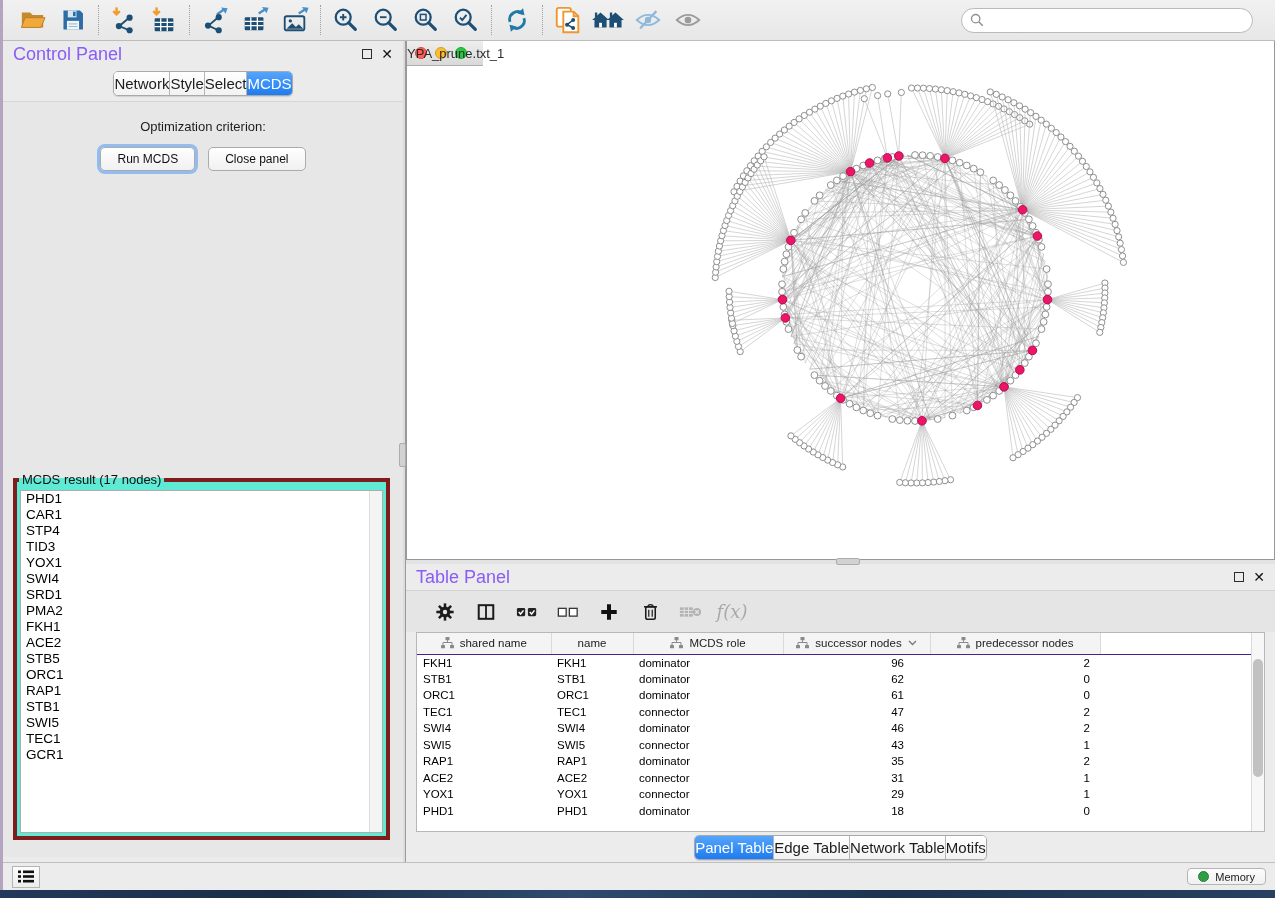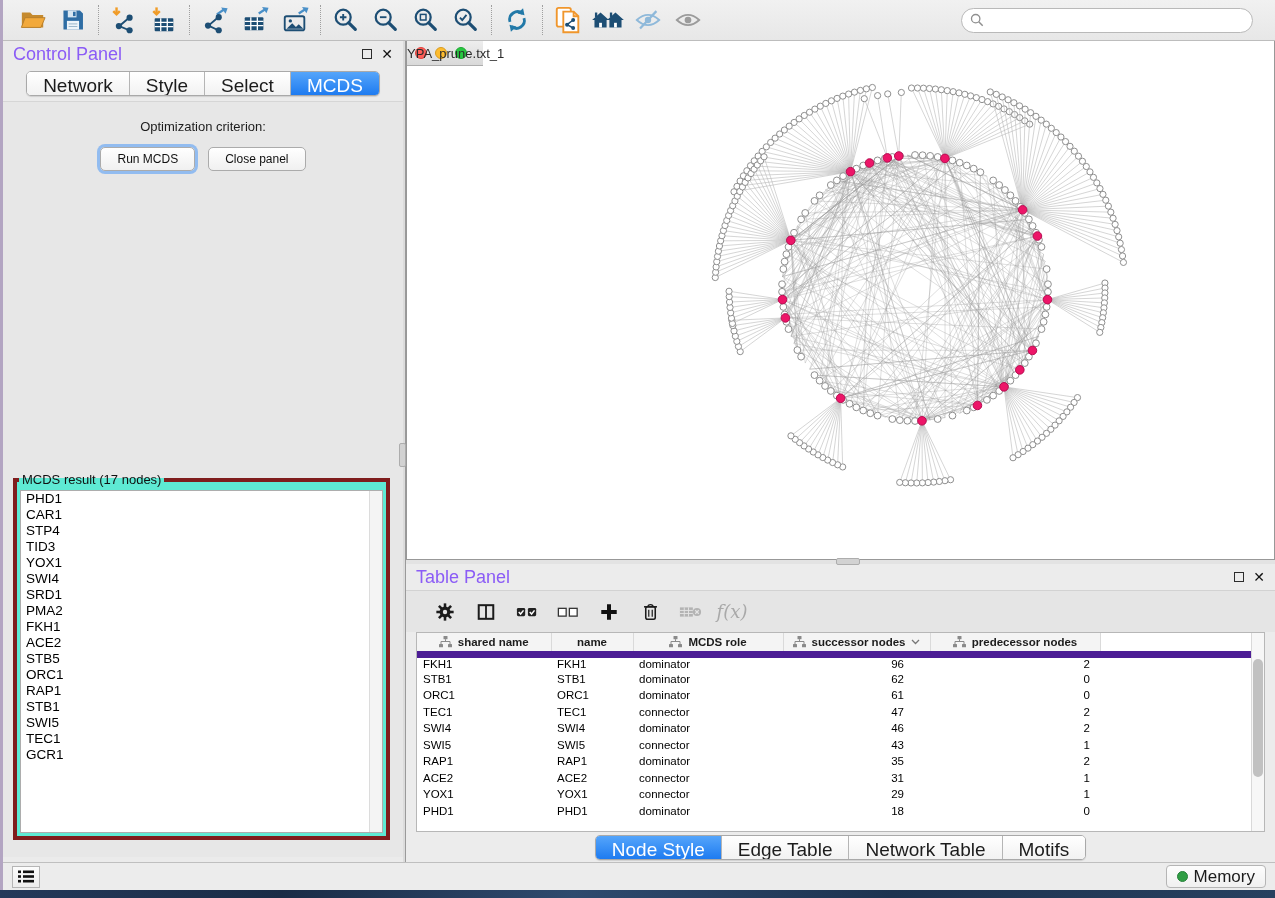--- a/index.html
+++ b/index.html
@@ -27,21 +27,21 @@
   .panel-header{height:26px;display:flex;align-items:center;padding:0 10px;flex:none}
   .panel-title{font-size:18px;color:#8b5cf6}
   .ph-btns{margin-left:auto;display:flex;align-items:center;gap:9px}
   .float-btn{width:10px;height:10px;border:1.6px solid #2c2c2c;display:inline-block}
   .close-btn{font-weight:bold;font-size:14px;line-height:10px;color:#111}
   
   .seg-row{display:flex;justify-content:center;align-items:center;flex:none}
   #cp-tabs{height:32px}
   .seg{display:flex;border:1px solid #a9a9a9;border-radius:5px;overflow:hidden;background:#fff;box-shadow:0 1px 1px rgba(0,0,0,.12)}
   .tab{background:linear-gradient(#ffffff,#f2f2f2);border:none;border-right:1px solid #b5b5b5;
-    padding:3px 16px;font-size:19px;font-family:inherit;color:#1c1c1c;cursor:default;height:23px}
+    padding:3px 0;font-size:15px;font-family:inherit;color:#1c1c1c;cursor:default;height:23px}
   .tab:last-child{border-right:none}
   .tab.sel{background:linear-gradient(#55a5fb,#1e7bf0);color:#fff}
   
   #cp-content{flex:1;margin:2px 0 5px;background:#e7e7e7;border-top:1px solid #d6d6d6;position:relative;text-align:center}
   #opt-label{margin-top:17px;font-size:13px}
   #criterion-row{margin-top:9px;display:flex;justify-content:center}
   #criterion-select{width:318px;height:23px;background:#fff;border:1px solid #b4b4b4;border-radius:4px;
     display:flex;align-items:center;padding-left:9px;font-size:13px;position:relative}
   #criterion-value{flex:1;text-align:left;white-space:nowrap;overflow:hidden}
   #stepper{width:19px;height:19px;margin-right:1px;border-radius:3px;background:linear-gradient(#5fa9fb,#2a80f2);
@@ -69,37 +69,37 @@
   #h-splitter{height:4px;flex:none;background:#e3e3e3;position:relative}
   #h-handle{position:absolute;left:430px;top:-2px;width:24px;height:7px;background:#d2d2d2;border:1px solid #adadad;border-radius:2px}
   
   #table-panel{flex:1;background:#ececec;display:flex;flex-direction:column;min-height:0}
   #tp-toolbar{height:42px;flex:none;background:#e5e5e5;border-top:1px solid #d2d2d2;display:flex;align-items:center;
     padding:0 0 0 22px;gap:7px}
   .tp-btn{width:34px;height:32px;display:flex;align-items:center;justify-content:center;border-radius:4px}
   .fx{font-family:"DejaVu Serif","Liberation Serif",serif;font-style:italic;font-size:18px;color:#a9a9a9}
   #table-wrap{flex:1;margin:0 10px;background:#fff;border:1px solid #b7b7b7;position:relative;overflow:hidden}
   table{border-collapse:collapse;width:100%;table-layout:fixed;font-size:11.5px}
-  thead th{background:#f4f4f4;border-bottom:7px solid #4c1d95;border-right:1px solid #dadada;font-weight:bold;
+  thead th{background:#f4f4f4;border-bottom:1px solid #4c1d95;border-right:1px solid #dadada;font-weight:normal;
     height:21px;padding:0 4px;white-space:nowrap;overflow:hidden}
   thead th.filler{background:#fff;border-right:none}
   .th-inner{display:flex;align-items:center;justify-content:center;gap:6px}
   tbody td{height:16.5px;padding:0 6px;white-space:nowrap;overflow:hidden;color:#000}
   td.num{text-align:right;padding-right:26px}
   td.num2{text-align:right;padding-right:10px}
   #tbl-scroll{position:absolute;right:0;top:0;bottom:0;width:13px;background:#f7f7f7;border-left:1px solid #d9d9d9}
   #tbl-thumb{position:absolute;left:1px;right:1px;top:26px;height:118px;background:#c1c1c1;border-radius:6px}
   #tp-tabs{height:30px;display:flex;justify-content:center;align-items:center;flex:none}
   
   #status-bar{position:absolute;left:3px;right:0;bottom:8px;height:28px;background:#ececec;border-top:1px solid #bfbfbf;
     display:flex;align-items:center;padding:0 9px}
   #list-btn{width:28px;height:22px;background:linear-gradient(#fcfcfc,#ededed);border:1px solid #b5b5b5;
     display:flex;align-items:center;justify-content:center}
-  #memory-btn{margin-left:auto;height:23px;background:linear-gradient(#fdfdfd,#f0f0f0);border:1px solid #b5b5b5;
-    border-radius:4px;display:flex;align-items:center;gap:6px;padding:0 10px;font-size:17px}
+  #memory-btn{margin-left:auto;height:17px;background:linear-gradient(#fdfdfd,#f0f0f0);border:1px solid #b5b5b5;
+    border-radius:4px;display:flex;align-items:center;gap:6px;padding:0 10px;font-size:11px}
   #mem-dot{width:11px;height:11px;border-radius:50%;background:#2f9e44;border:1px solid #27813a}
 </style>
 </head>
 <body>
 
 <div id="left-strip"></div>
 <div id="bottom-strip"></div>
 
 <div id="toolbar">
   <div class="tbtn">
@@ -1375,21 +1375,21 @@
               <td></td>
             </tr>
           </tbody>
       </table>
       <div id="tbl-scroll">
         <div id="tbl-thumb"></div>
       </div>
     </div>
     <div class="seg-row" id="tp-tabs">
       <div class="seg" id="tp-tabs-seg">
-          <button class="tab sel">Node Style</button>
+          <button class="tab sel">Panel Table</button>
           <button class="tab">Edge Table</button>
           <button class="tab">Network Table</button>
           <button class="tab">Motifs</button>
         </div>
     </div>
   </div>
 </div>
 
 <div id="status-bar">
   <div id="list-btn">

